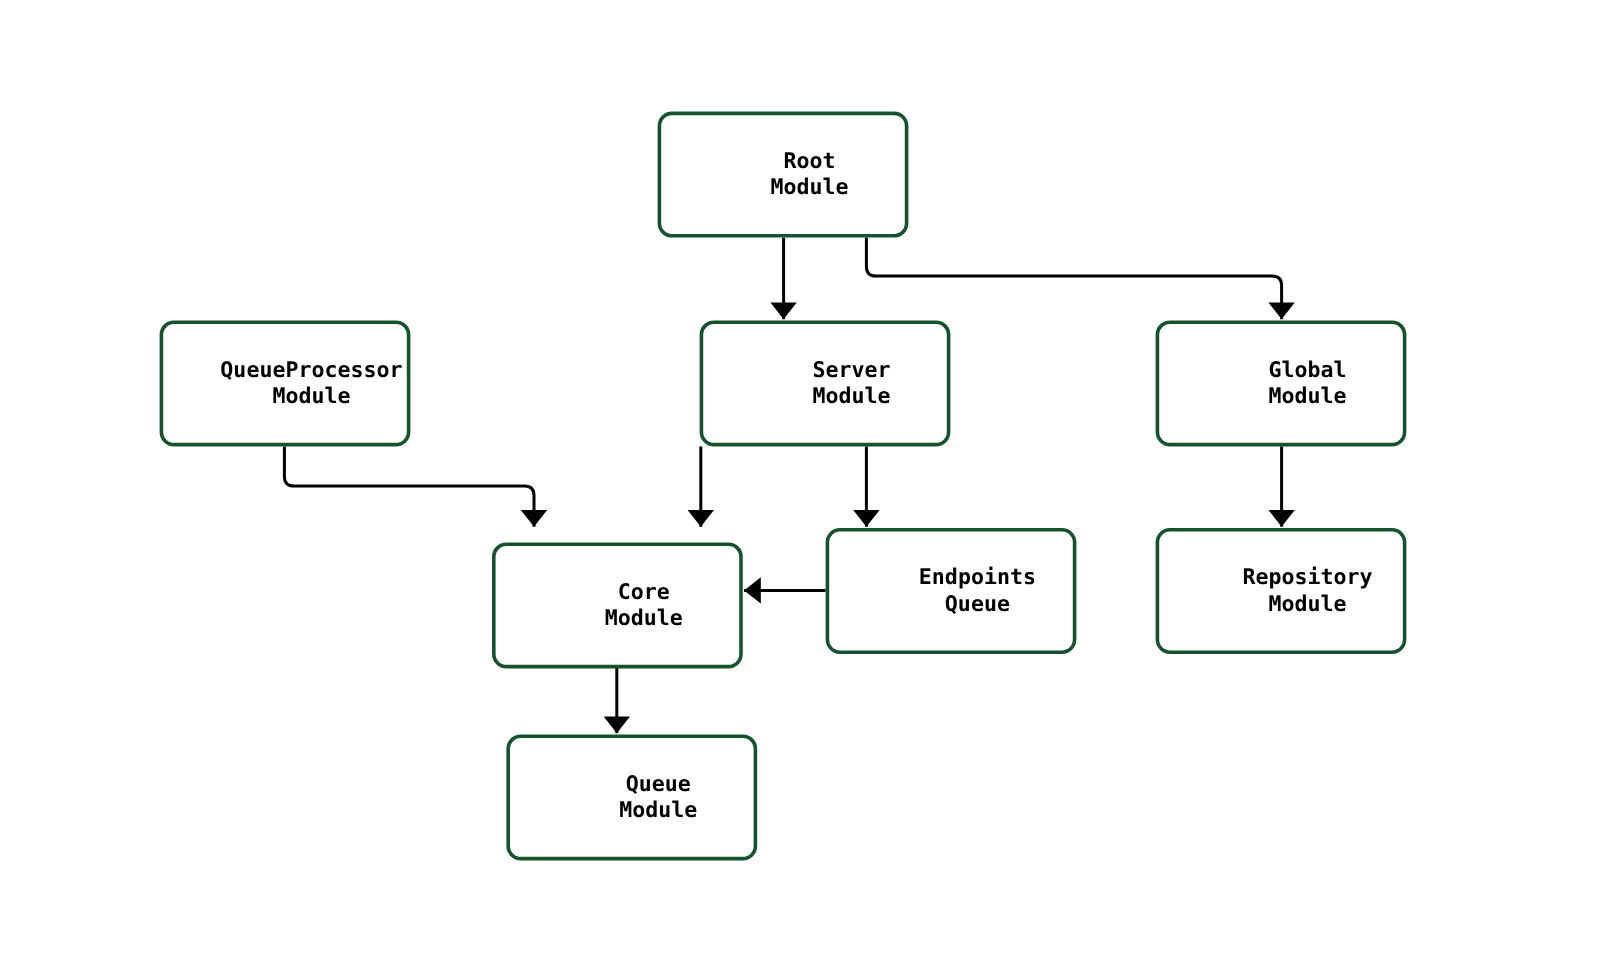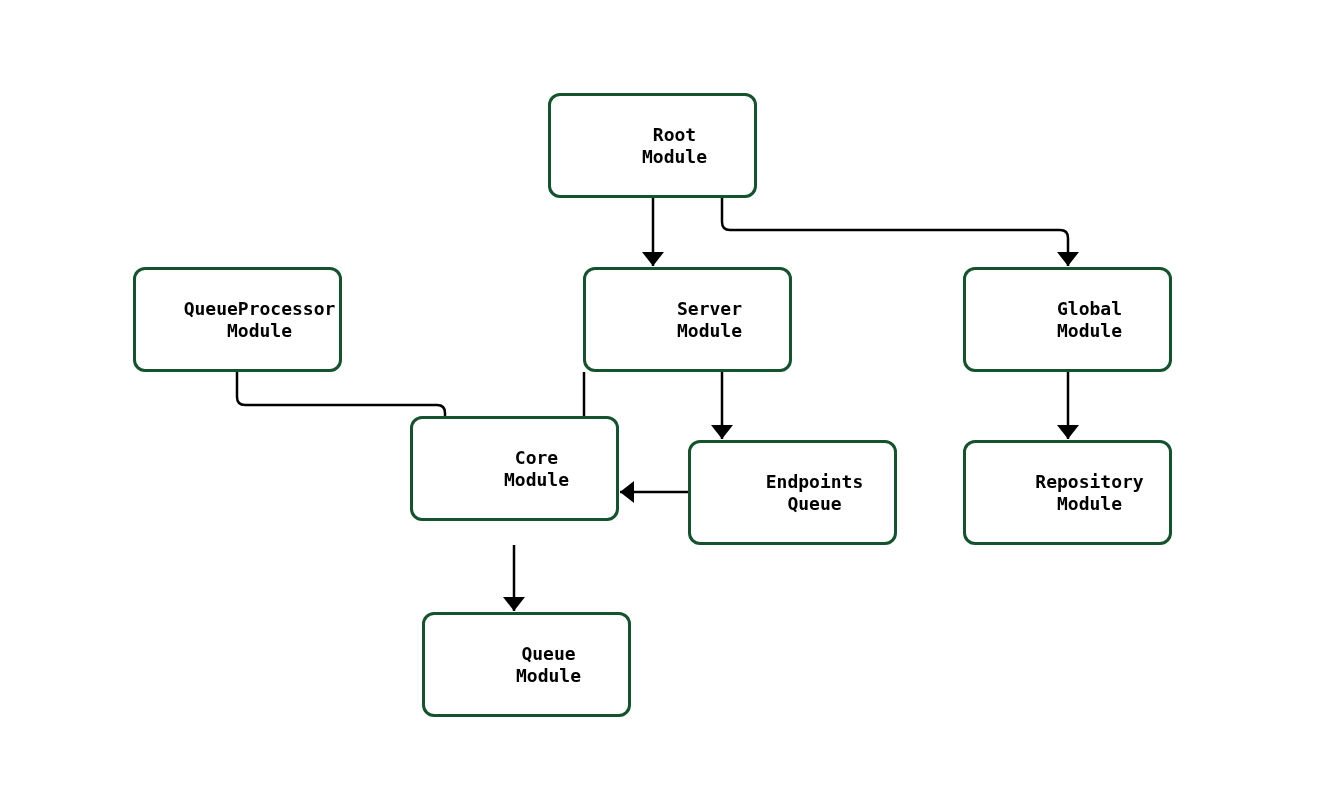--- a/index.html
+++ b/index.html
@@ -91,21 +91,21 @@
   <div class="node" style="left:548px; top:267px;margin-left:35px;">
     <span class="node-label">Server
 Module</span>
   </div>
 
   <div class="node" style="left:963px; top:267px;">
     <span class="node-label">Global
 Module</span>
   </div>
 
-  <div class="node" style="left:410px; top:416px;">
+  <div class="node" style="left:410px; top:452px;">
     <span class="node-label">Core
 Module</span>
   </div>
 
   <div class="node" style="left:688px; top:440px;">
     <span class="node-label">Endpoints
 Queue</span>
   </div>
 
   <div class="node" style="left:963px; top:440px;">

